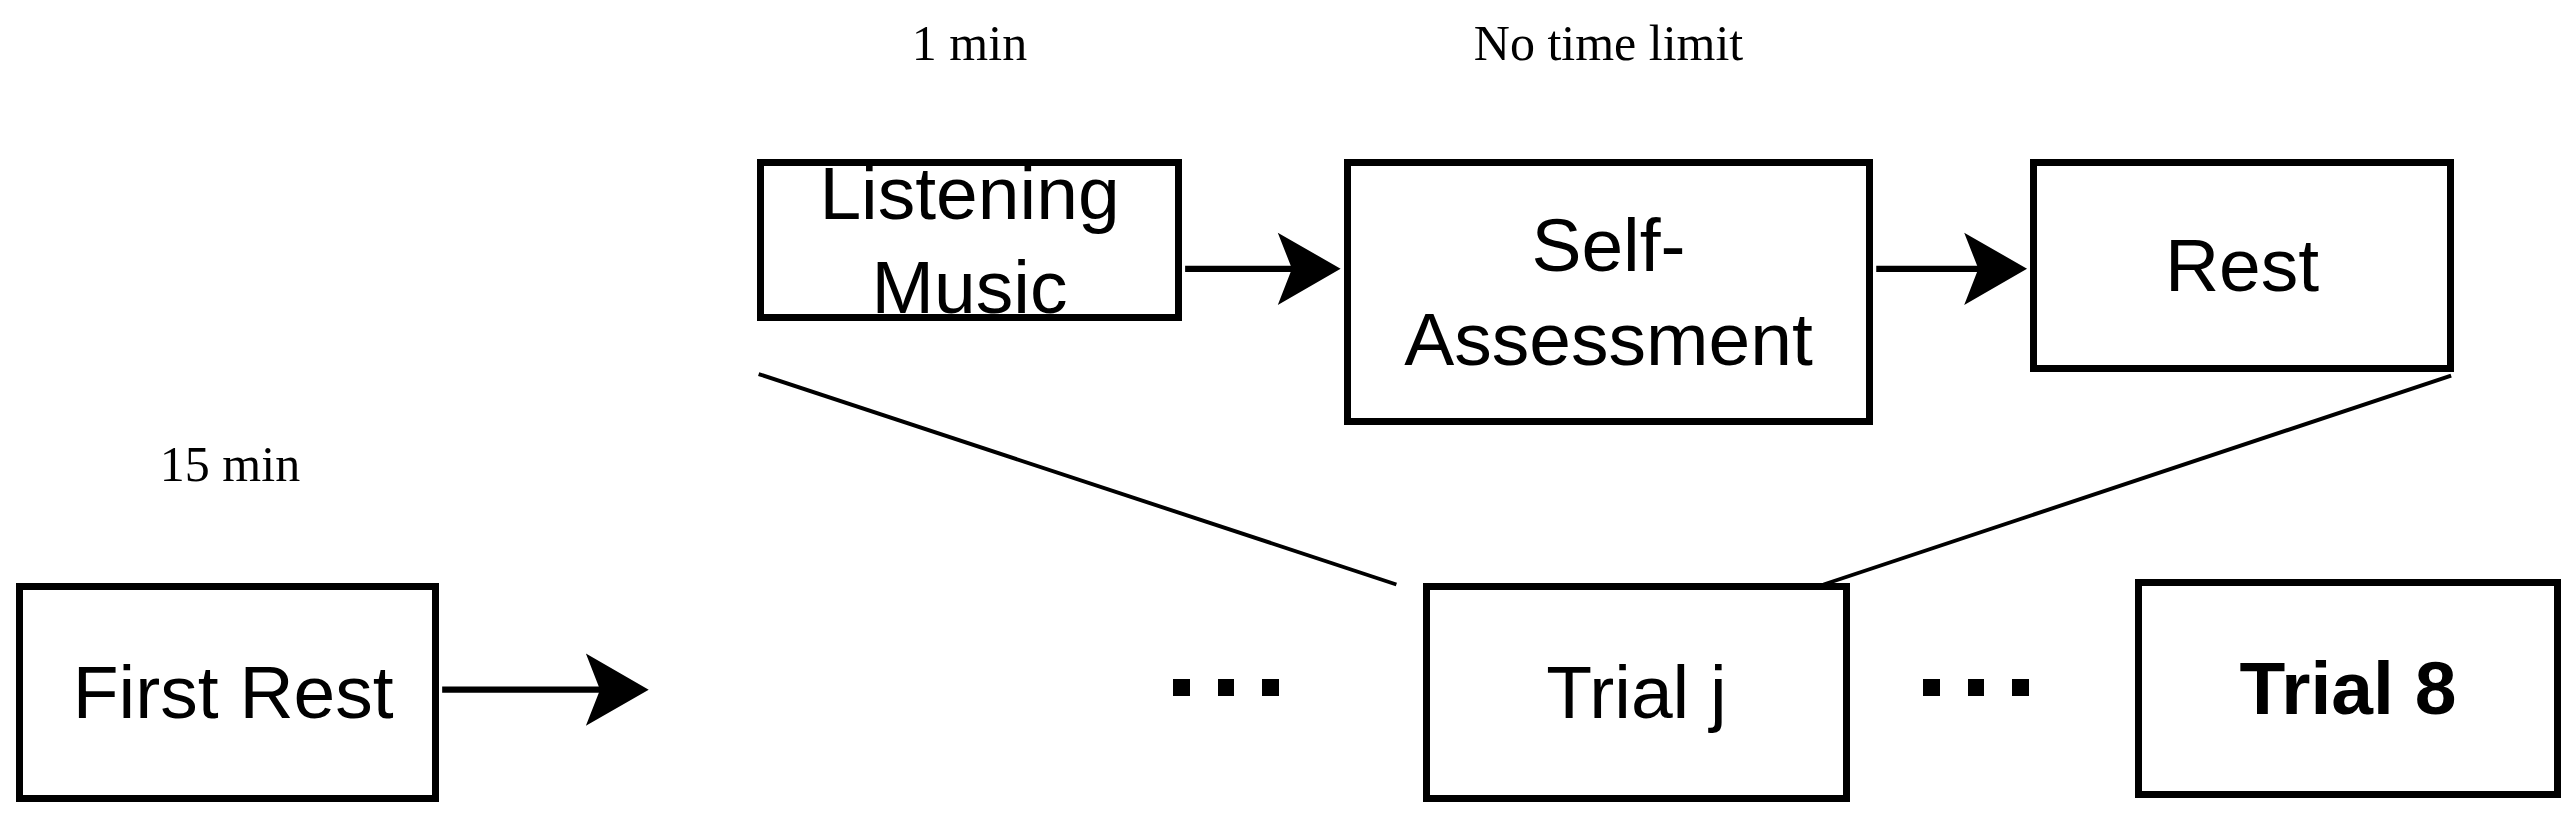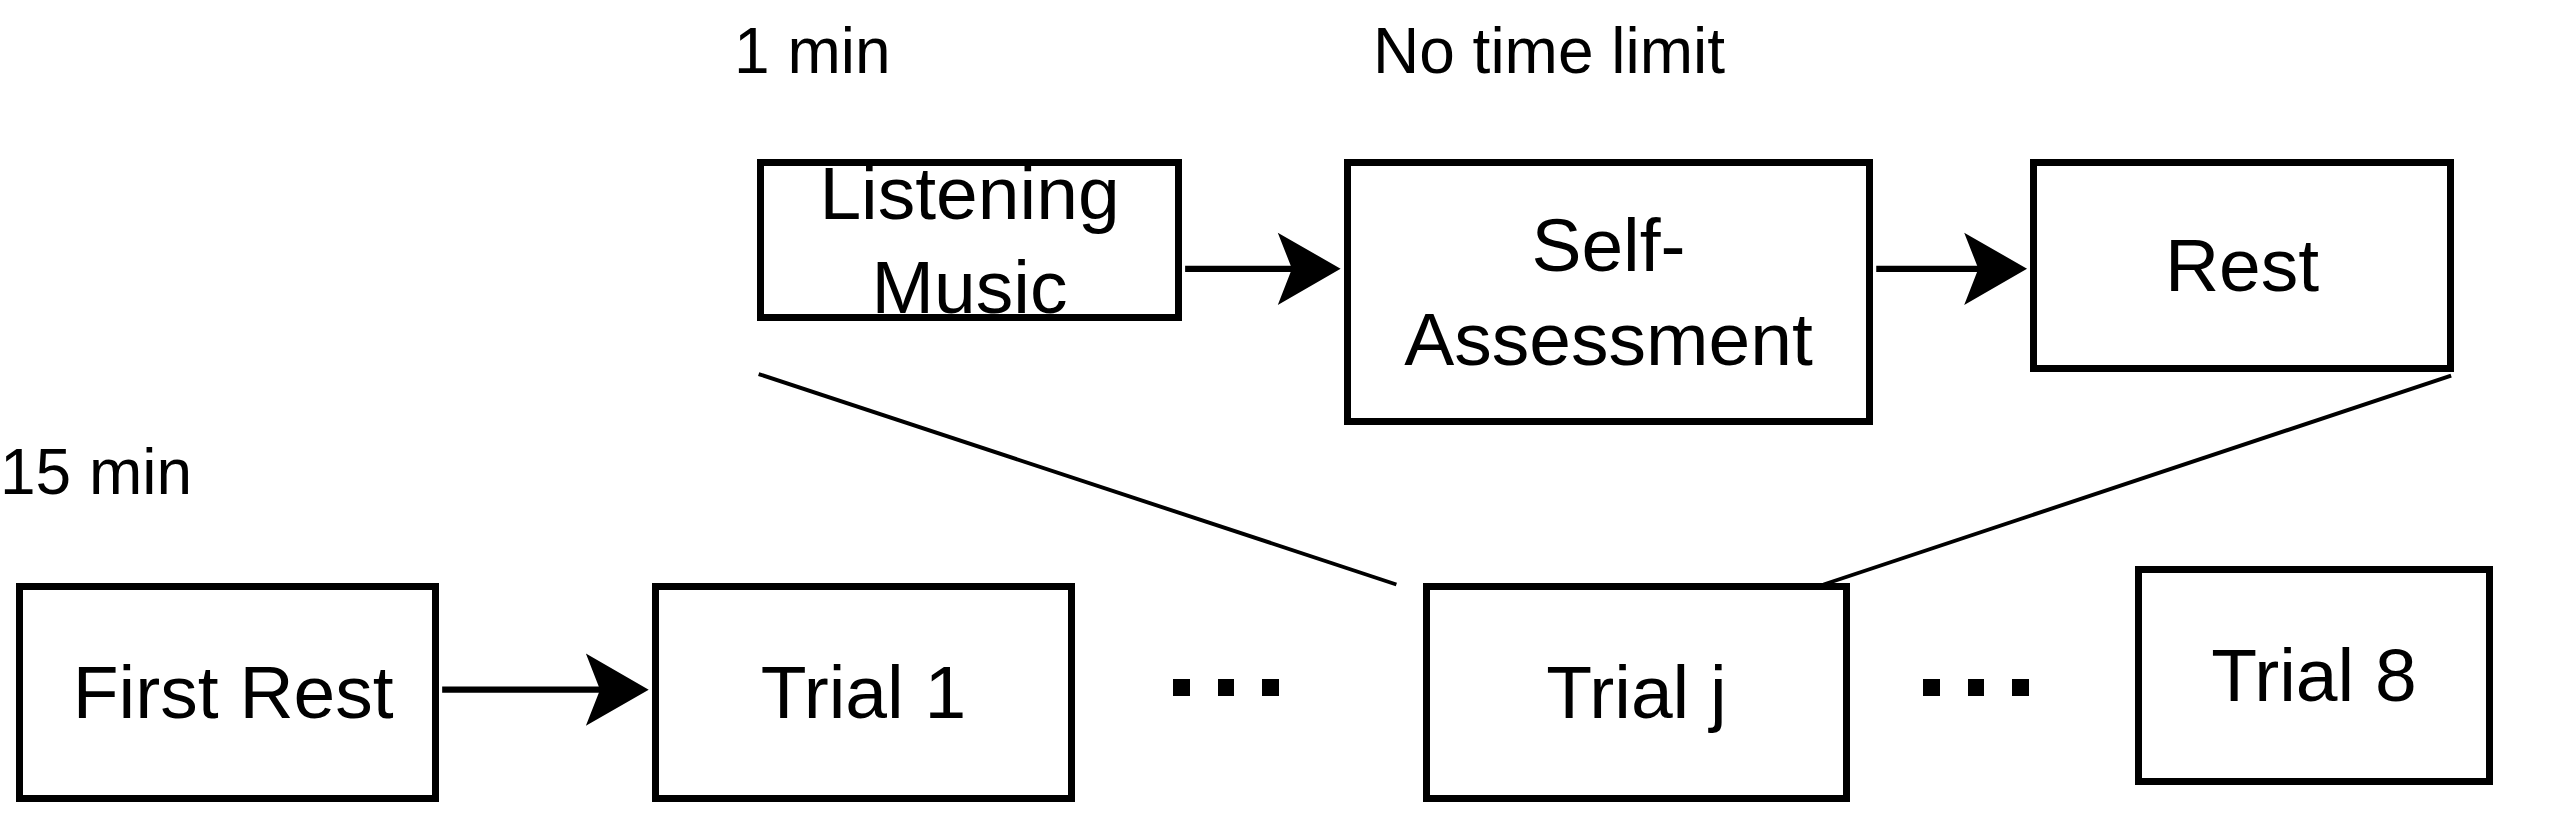--- a/index.html
+++ b/index.html
@@ -32,25 +32,26 @@
     align-items: center;
     justify-content: center;
     text-align: center;
     font-size: 75px;
     line-height: 1.26;
     white-space: pre-line;
     z-index: 2;
   }
   .duration {
     position: absolute;
-    font-size: 64px;
+    font-size: 50px;
     line-height: 1.1;
-    text-align: left;
+    text-align: center;
     white-space: nowrap;
     z-index: 2;
+    font-family: Liberation Serif, serif;
   }
   .dots {
     position: absolute;
     display: flex;
     gap: 28px;
     z-index: 2;
   }
   .dot {
     width: 16.5px;
     height: 16.5px;
@@ -58,21 +59,21 @@
   }
 
   
   #box-listening   { left: 757px;  top: 159px; width: 425px; height: 162px; }
   #box-self        { left: 1344px; top: 159px; width: 529px; height: 266px; }
   #box-rest        { left: 2030px; top: 159px; width: 424px; height: 213px; }
   
   #box-first-rest  { left: 15.7px;   top: 583px; width: 423px; height: 219px; padding-left: 12px; }
   #box-trial-1     { left: 652px;  top: 583px; width: 423px; height: 219px; }
   #box-trial-j     { left: 1423px; top: 583px; width: 427px; height: 219px; }
-  #box-trial-8     { left: 2135px; top: 566px; width: 358px; height: 219px; }
+  #box-trial-8     { left: 2135px; top: 579px; width: 426px; height: 219px; font-weight: bold; }
 
   
   #duration-listening { left: 734px;  top: 15.7px;  width: 471px; }
   #duration-self      { left: 1373px; top: 15.7px;  width: 471px; }
   #duration-rest      { left: 2007px; top: 15.7px;  width: 471px; }
   #duration-first     { left: 0px;    top: 437px; width: 460px; }
 
   
   #dots-left  { left: 1173px; top: 679px; }
   #dots-right { left: 1923px; top: 679px; }
@@ -107,21 +108,20 @@
   <div class="duration" id="duration-self">No time limit</div>
   <div class="duration" id="duration-first">15 min</div>
 
   <div class="node" id="box-listening">Listening
 Music</div>
   <div class="node" id="box-self">Self-
 Assessment</div>
   <div class="node" id="box-rest">Rest</div>
 
   <div class="node" id="box-first-rest">First Rest</div>
-  <div class="node" id="box-trial-1">Trial 1</div>
   <div class="node" id="box-trial-j">Trial j</div>
   <div class="node" id="box-trial-8">Trial 8</div>
 
   <div class="dots" id="dots-left">
     <span class="dot"></span>
     <span class="dot"></span>
     <span class="dot"></span>
   </div>
   <div class="dots" id="dots-right">
     <span class="dot"></span>

